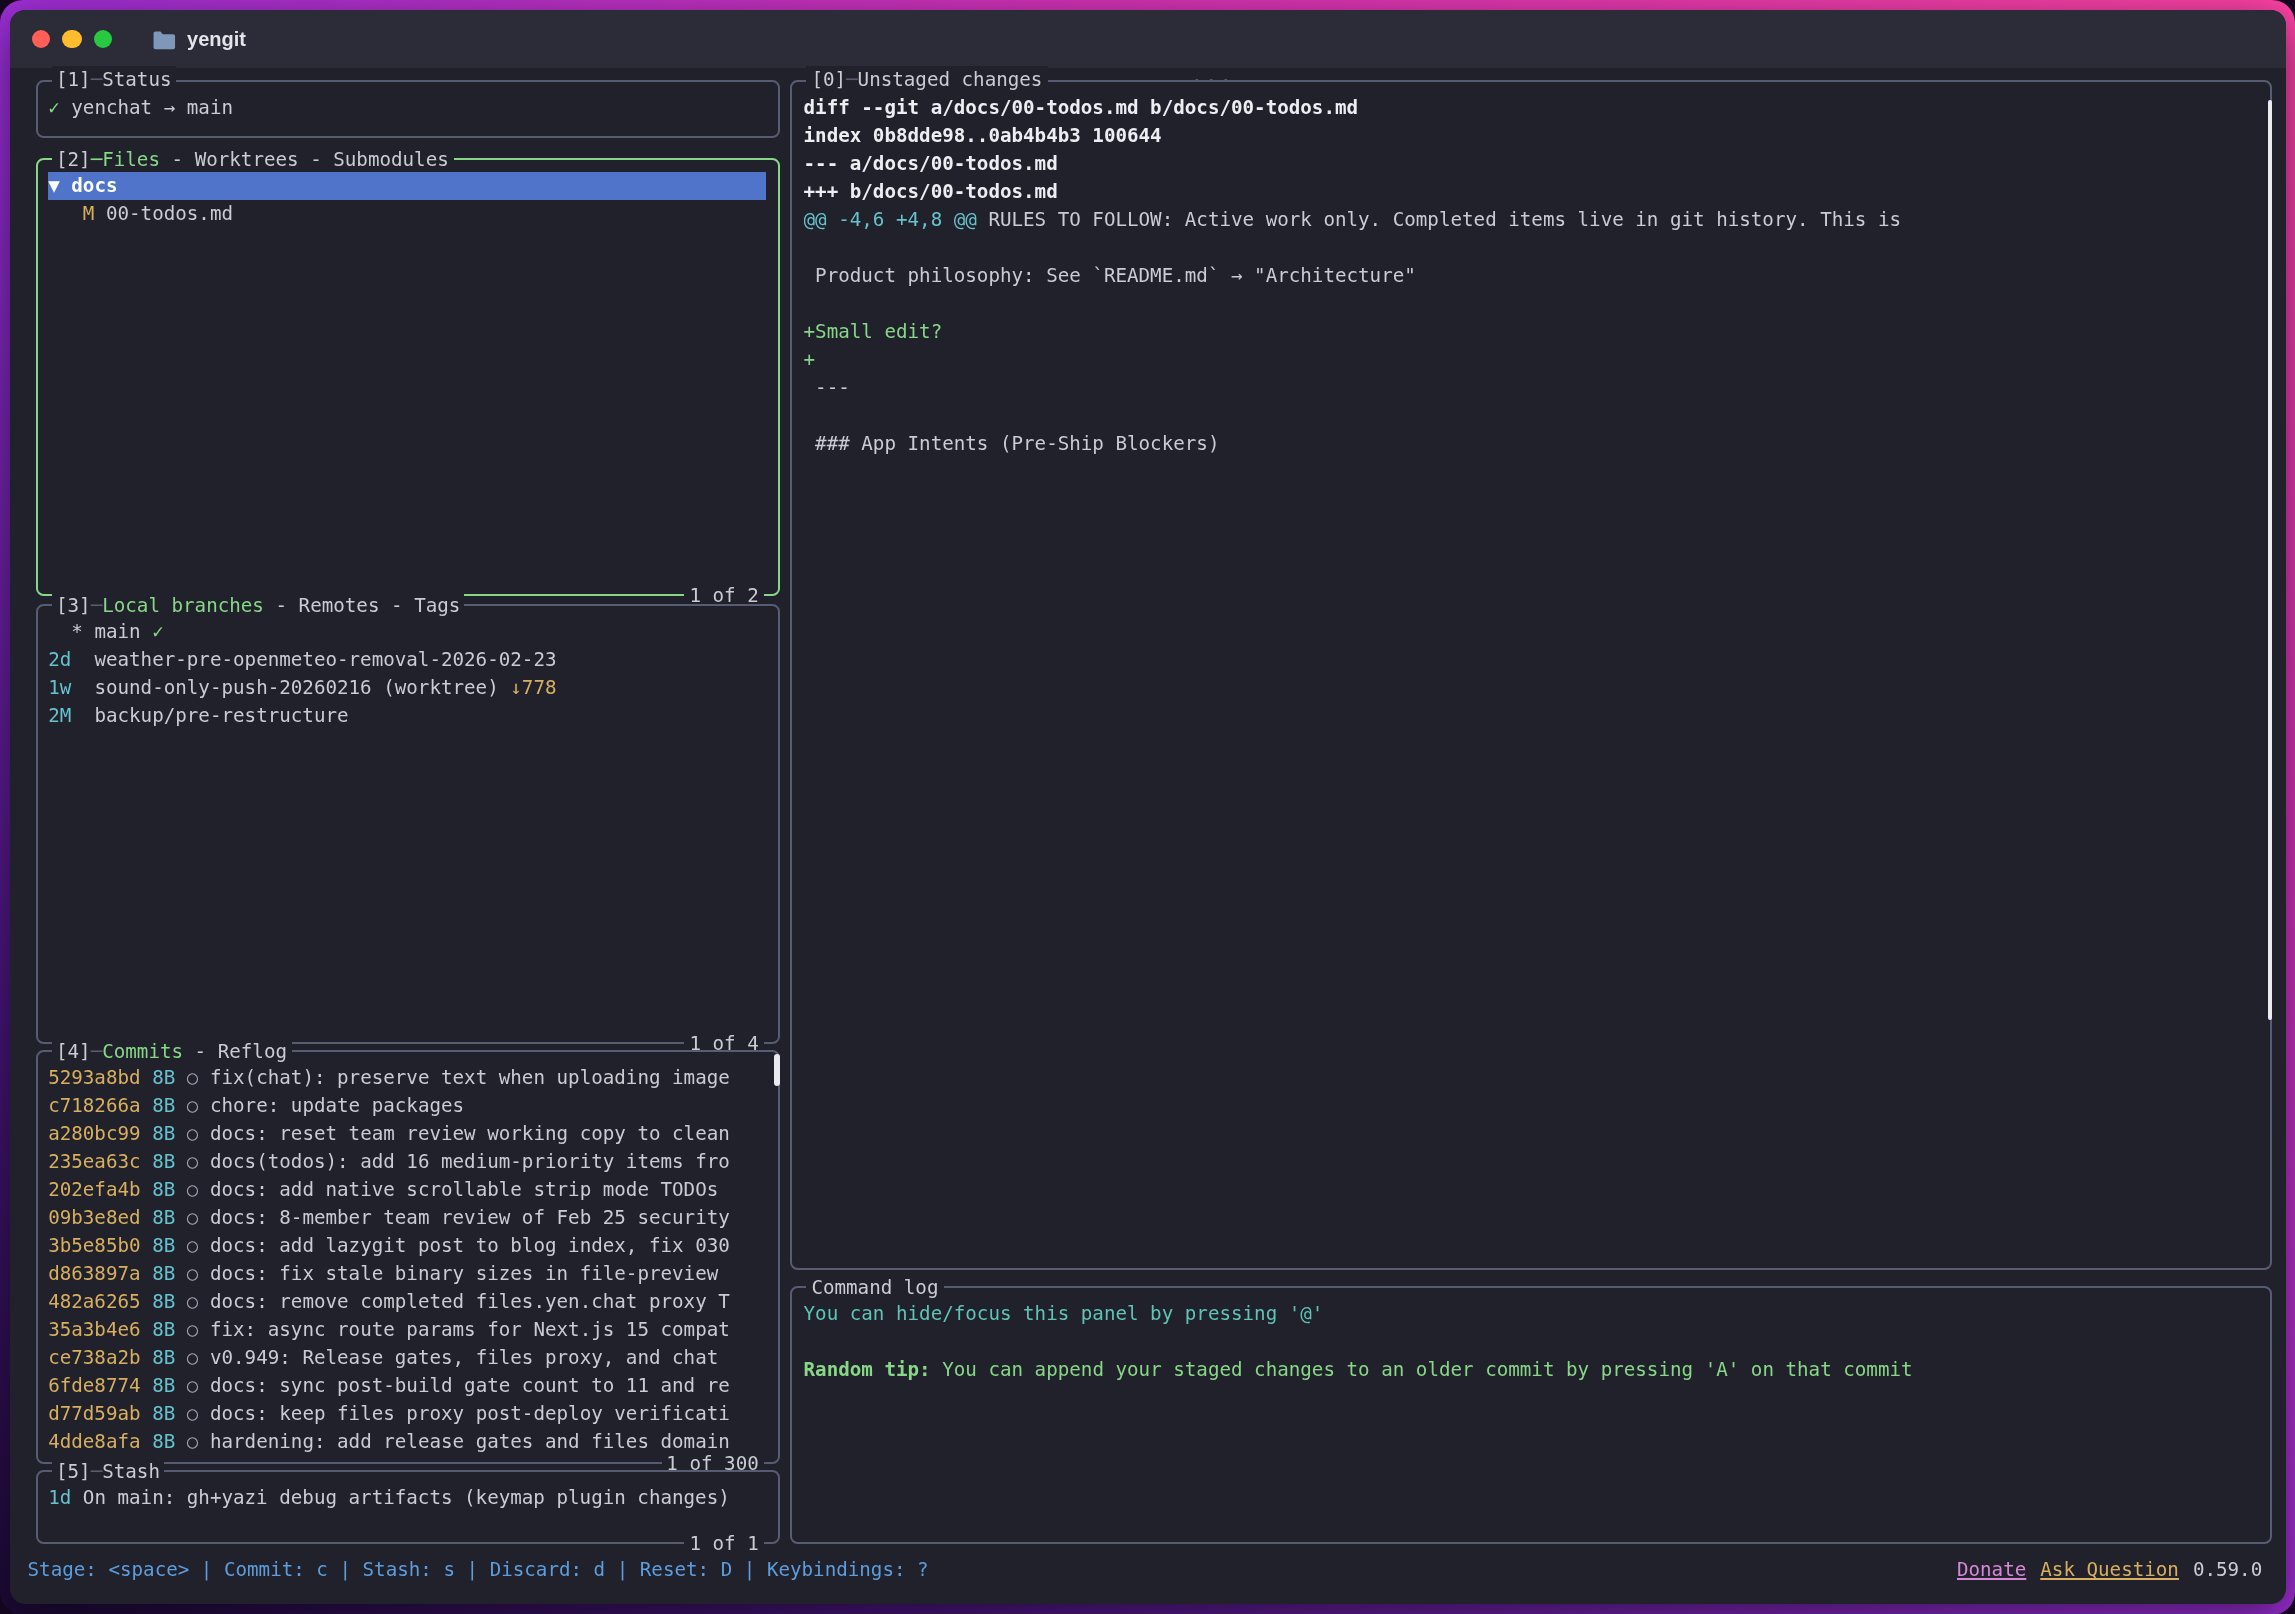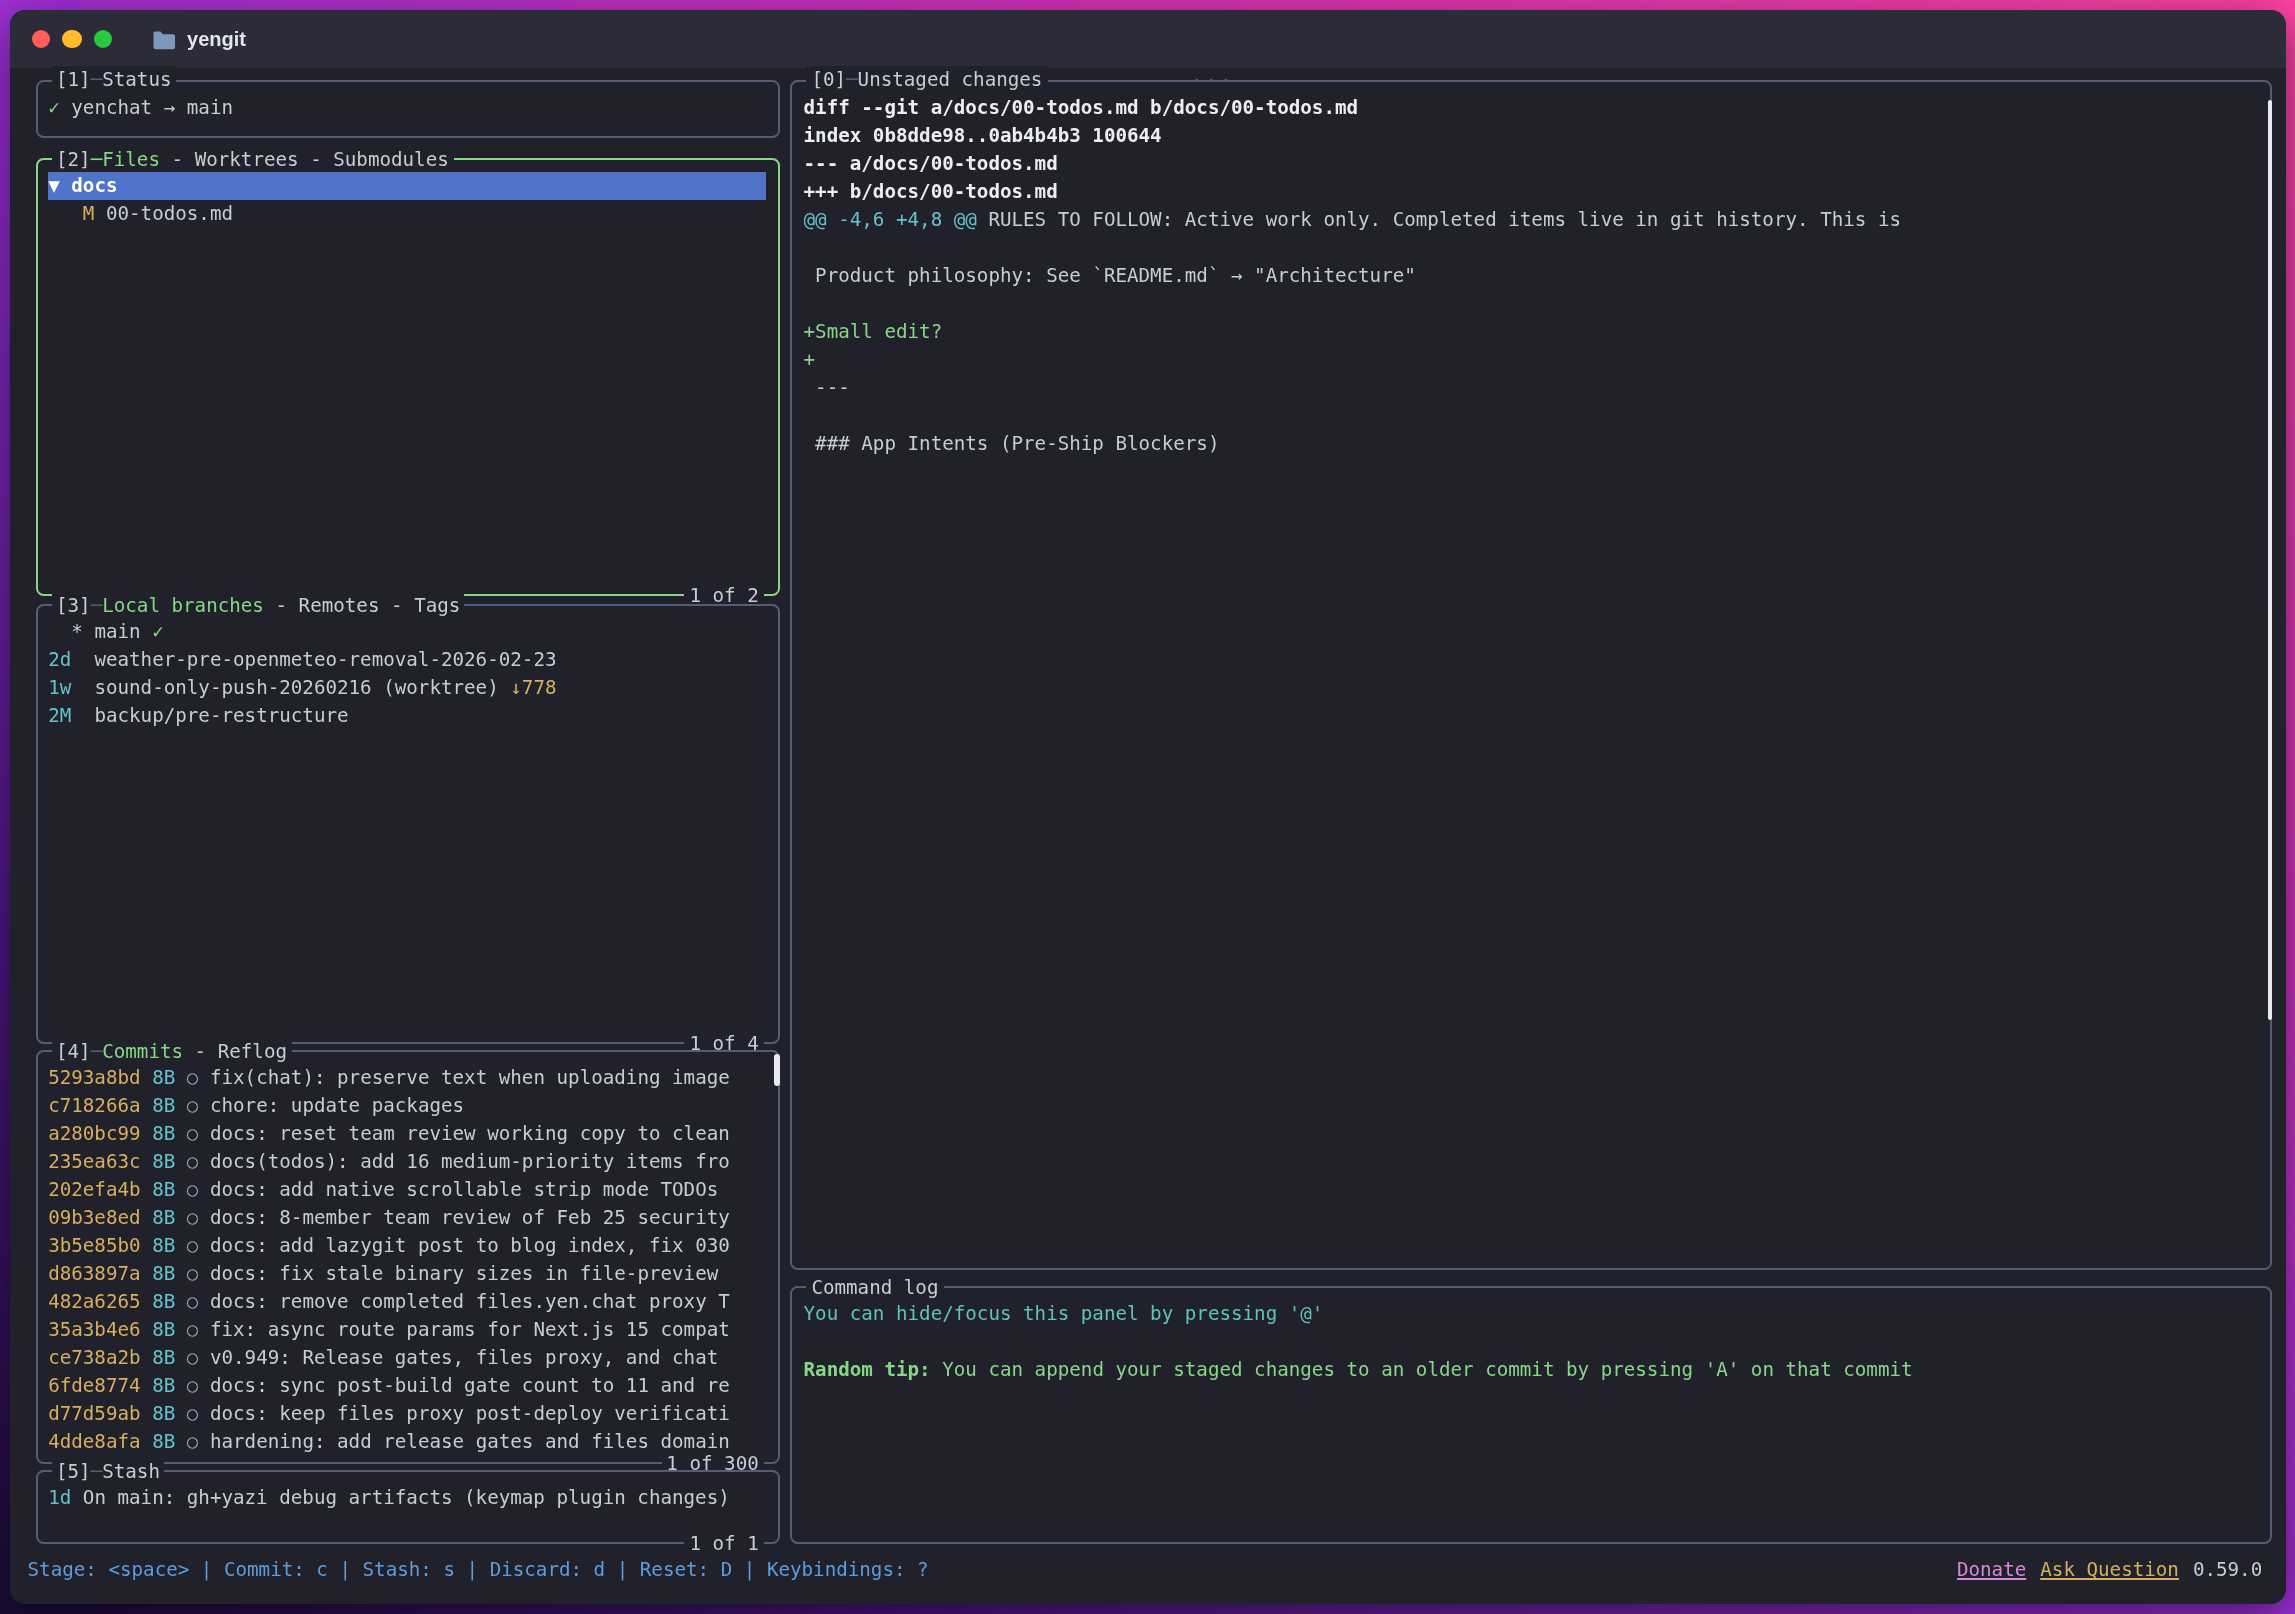--- a/index.html
+++ b/index.html
@@ -2,21 +2,21 @@
 <html style="--bg: #20212b; --fg: #c9ccd3; --green: #87d787; --yellow: #d7af5f; --cyan: #66c2cd; --blue: #5d9ddd; --pink: #d787d7; --selection: #4f74c9; --border: #565c72;font-size:12.3px"><head>
 <meta charset="utf-8">
 <style>
   :root{
     --bg:#20212b; --fg:#c9ccd3; --bright:#eceef2; --border:#565c72;
     --green:#87d787; --yellow:#d7af5f; --cyan:#66c2cd; --blue:#5d9ddd;
     --pink:#d787d7; --selection:#4f74c9; --titlebar:#2b2c37; --dim:#98a0af;
   }
   *{box-sizing:border-box;}
   body{margin:0;background:#14061f;}
-  .viewport{width:2295px;height:1615px;position:relative;overflow:hidden;}
+  .viewport{width:2295px;height:1615px;position:relative;overflow:hidden;border-radius:23px;}
   .scale{position:absolute;top:0;left:0;width:1148px;height:807px;
     transform:scale(2);transform-origin:0 0;
     background:linear-gradient(215deg,#ff43a5 0%,#d633b8 26%,#9b2fdb 52%,#4b1680 80%,#1d0b38 100%);}
   .window{position:absolute;inset:5.4px;border-radius:7.7px;background:var(--bg);
     overflow:hidden;box-shadow:0 6.1px 23px rgba(0,0,0,.55);}
   
   .titlebar{height:29px;background:var(--titlebar);display:flex;align-items:center;
     padding:0 10.7px;font-family:"Liberation Sans",sans-serif;}
   .lights{display:flex;gap:6.1px;align-items:center;}
   .light{width:9.2px;height:9.2px;border-radius:50%;display:inline-block;}

